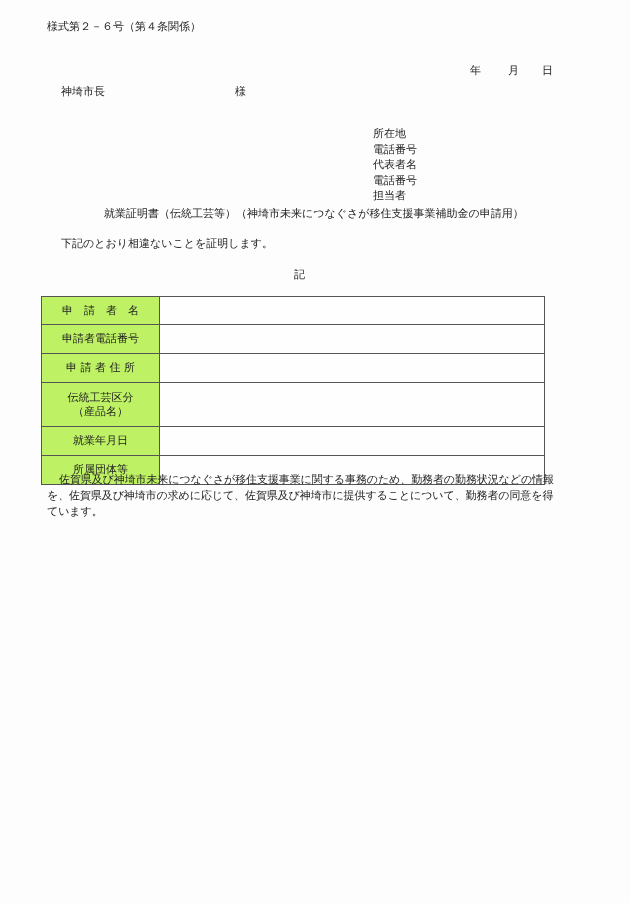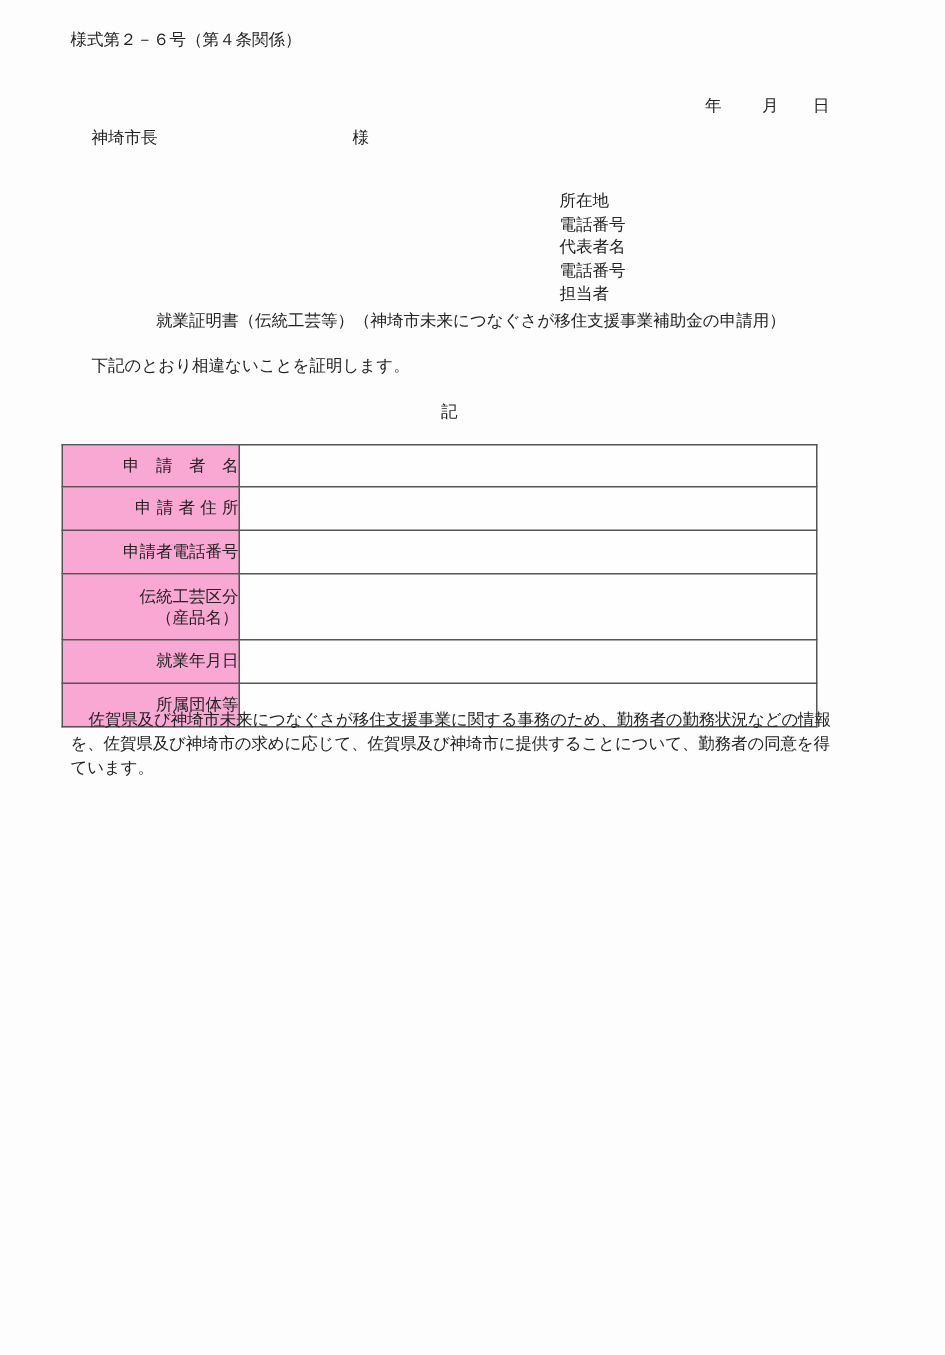--- a/index.html
+++ b/index.html
@@ -15,21 +15,21 @@
   #honorific { left:235px; top:84px; }
   #sender { left:373px; top:114px; line-height:15.5px;margin-top:12px; }
   #title { left:80px; top:206px;margin-left:24px; }
   #statement { left:61px; top:236px; }
   #ki { left:294px; top:267px; }
   table#info {
     position:absolute; left:41px; top:296px; width:504px; border-collapse:collapse;
   }
   table#info td { border:1px solid #555; padding:0; }
   table#info td.label {
-    width:117px; background:#f9a8d4; text-align:right; font-size:11px; line-height:14px;
+    width:117px; background:#bef264; text-align:center; font-size:11px; line-height:14px;
   }
   table#info td.value { background:#fefefe; }
   #note {
     position:absolute; left:47px; top:472px; width:510px; line-height:16px; text-indent:12px;
     white-space:normal; letter-spacing:-0.1px;
   }
 </style>
 </head>
 <body>
 
@@ -54,25 +54,25 @@
 <div class="abs" id="statement">下記のとおり相違ないことを証明します。</div>
 <div class="abs" id="ki">記</div>
 
 <table id="info">
   <tbody>
       <tr style="height:28px">
     <td class="label">申　請　者　名</td>
     <td class="value"></td>
   </tr>
   <tr style="height:29px">
-    <td class="label">申 請 者 住 所</td>
+    <td class="label">申請者電話番号</td>
     <td class="value"></td>
   </tr>
   <tr style="height:29px">
-    <td class="label">申請者電話番号</td>
+    <td class="label">申 請 者 住 所</td>
     <td class="value"></td>
   </tr>
   <tr style="height:44px">
     <td class="label">
       <div>伝統工芸区分</div>
       <div>（産品名）</div>
     </td>
     <td class="value"></td>
   </tr>
   <tr style="height:29px">

